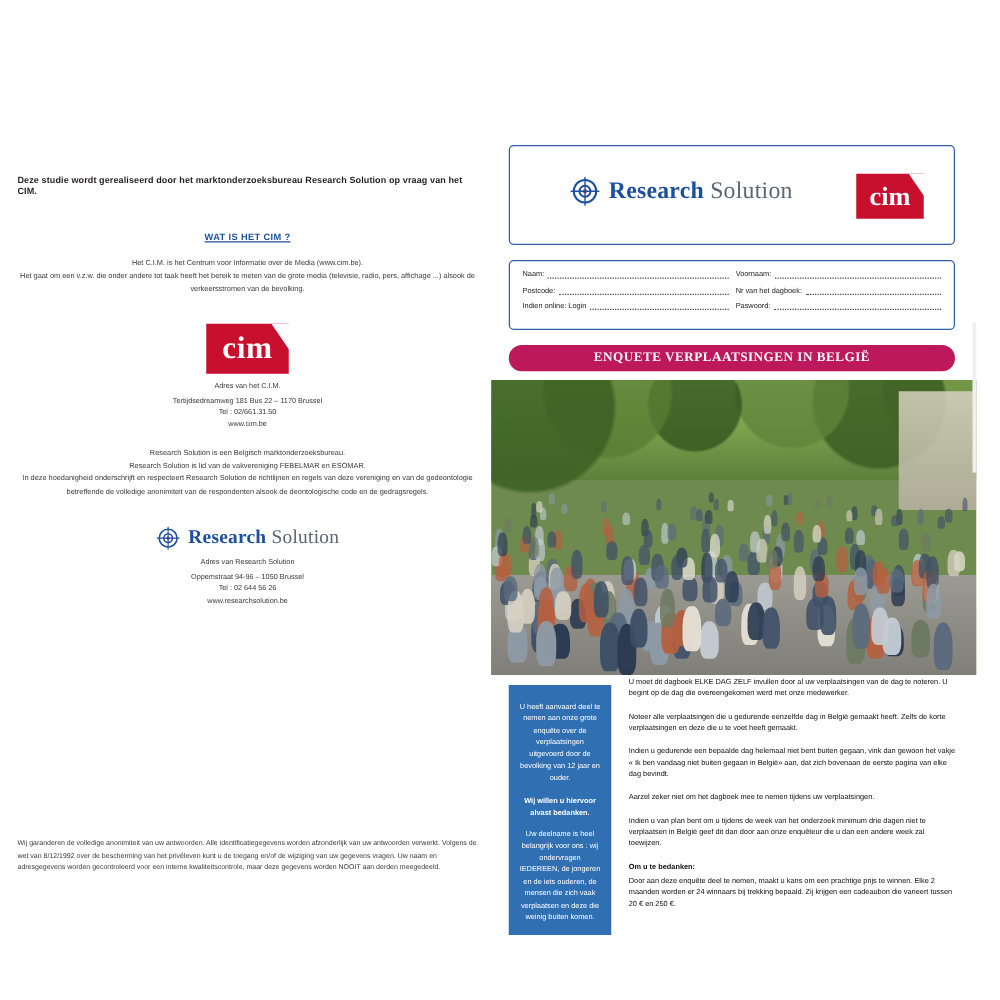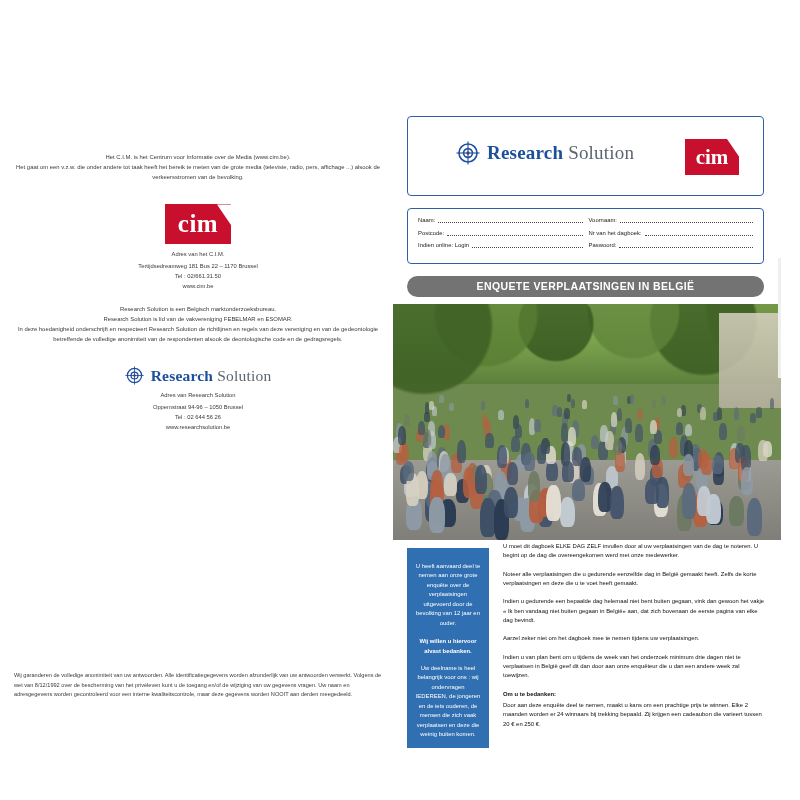--- a/index.html
+++ b/index.html
@@ -165,28 +165,29 @@
     flex: 1 1 auto;
     border-bottom: 1px dotted #4a4a4a;
     height: 7px;
   }
 
   
   .title-bar {
     position: absolute;
     left: 22px; top: 168px;
     width: 357px; height: 21px;
-    background: #737373;
+    background: #be185d;
     border-radius: 11px;
     color: #ffffff;
     font-size: 10.5px;
     font-weight: bold;
     letter-spacing: 0.4px;
     text-align: center;
     line-height: 21px;
+    font-family: Liberation Serif, serif;
   }
 
   
   .photo {
     position: absolute;
     left: 8px; top: 196px;
     width: 388px; height: 236px;
     overflow: hidden;
     background: #6f8a4f;
   }
@@ -256,21 +257,23 @@
     left: 778px; top: 250px;
     width: 4px; height: 130px;
     background: #e9e9e9;
   }
 </style>
 </head>
 <body>
 
 <div id="left-page">
 
-
+  <div class="lp-headline">Deze studie wordt gerealiseerd door het marktonderzoeksbureau Research Solution op vraag van het CIM.</div>
+
+  <div class="lp-section-title">WAT IS HET CIM ?</div>
   <div class="lp-body just" style="white-space: pre-line;">Het C.I.M. is het Centrum voor Informatie over de Media (www.cim.be).
 Het gaat om een v.z.w. die onder andere tot taak heeft het bereik te meten van de grote media (televisie, radio, pers, affichage ...) alsook de verkeersstromen van de bevolking.</div>
 
   <div class="cim-logo">
     <div class="block"></div>
     <div class="txt">cim</div>
     <div class="notch"></div>
   </div>
   <div class="lp-address">Adres van het C.I.M.</div>
   <div class="lp-address" style="white-space: pre-line;">Tertijdsedreamweg 181 Bus 22 – 1170 Brussel

